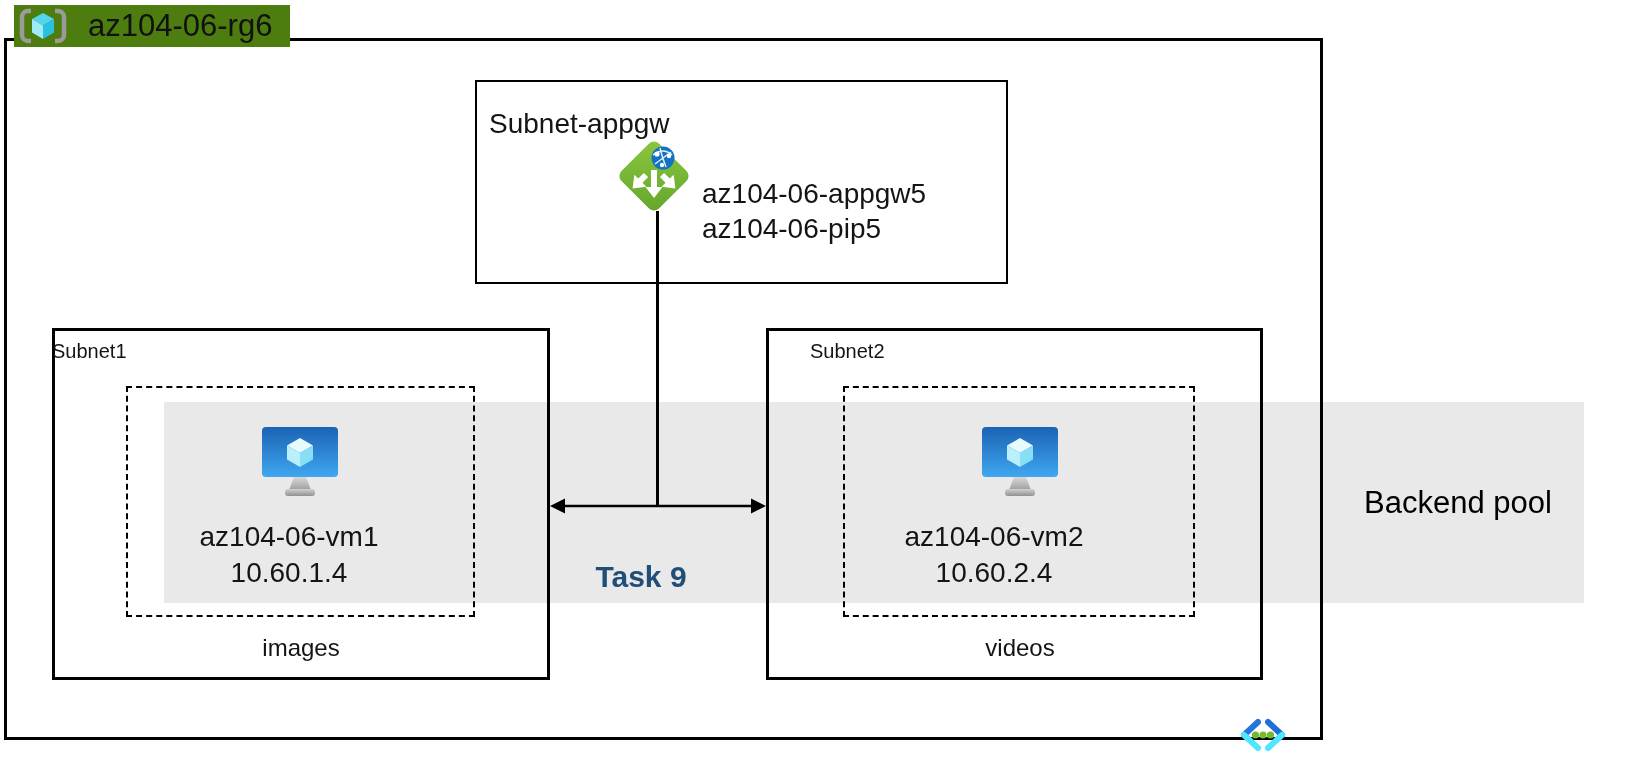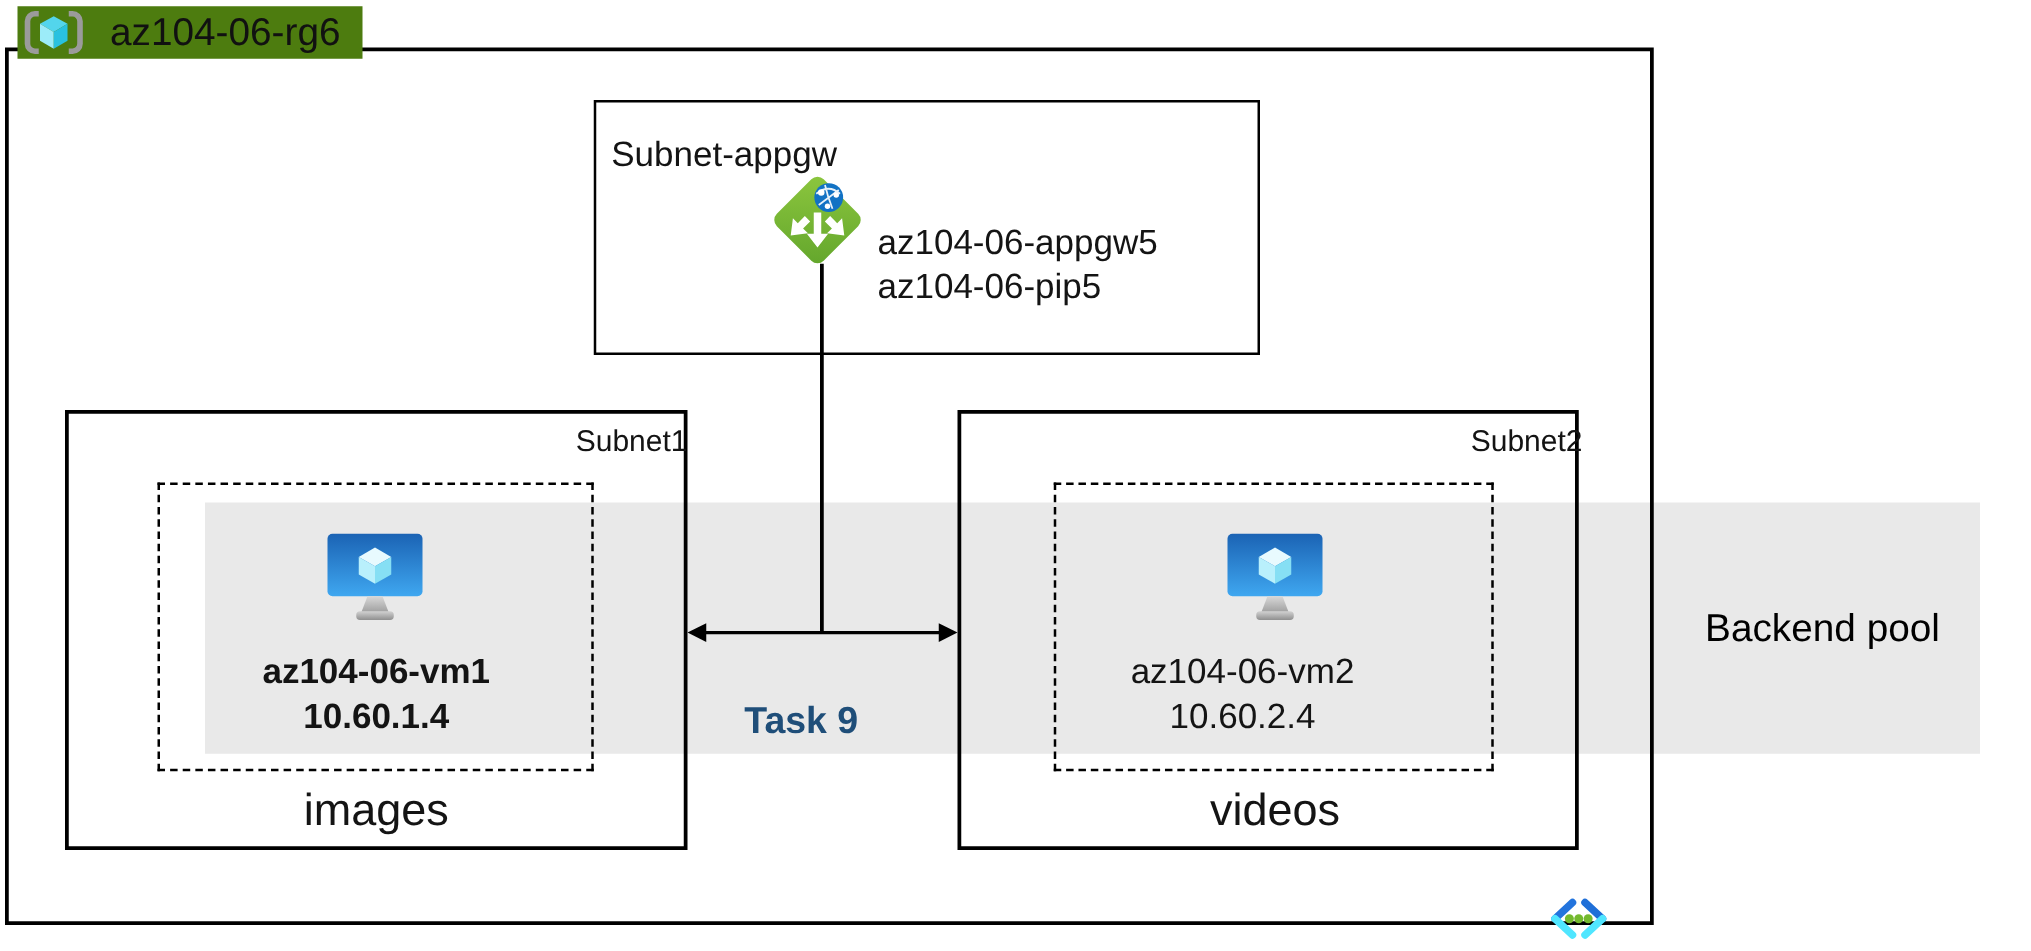--- a/index.html
+++ b/index.html
@@ -22,29 +22,29 @@
   .dashed-box { position:absolute; top:386px; border:2px dashed #000; z-index:2; }
   .dashed1 { left:126px; width:349px; height:231px; }
   .dashed2 { left:843px; width:352px; height:231px; }
 
   
   .rg-header { position:absolute; left:14px; top:5px; height:42px; display:flex; align-items:center;
                gap:20px; background:#4d7c0f; padding:0 18px 0 4px; z-index:3; }
   .rg-title { font-size:31px; color:#111; white-space:nowrap; }
 
   
-  .subnet-title { position:absolute; top:340px; font-size:24px; text-align:right; z-index:4; }
+  .subnet-title { position:absolute; top:340px; font-size:20px; text-align:left; z-index:4; }
   .t-sub1 { left:52px; width:498px; }
   .t-sub2 { left:810px; width:456px; }
   .appgw-title { position:absolute; left:489px; top:94px; font-size:28px; z-index:4;margin-top:14px; }
   .appgw-lines { position:absolute; left:702px; top:148px; font-size:28px; line-height:35px; z-index:4;margin-top:28px; }
   .vm-text { position:absolute; width:498px; text-align:center; font-size:28px; line-height:36px; top:519px; z-index:4; }
-  .vm1-text { left:52px;font-weight:bold; }
+  .vm1-text { left:40px; }
   .vm2-text { left:740px; width:508px; }
-  .caption { position:absolute; top:631px; font-size:36px; line-height:34px; text-align:center; z-index:4; }
+  .caption { position:absolute; top:631px; font-size:24px; line-height:34px; text-align:center; z-index:4; }
   .cap1 { left:52px; width:498px; }
   .cap2 { left:766px; width:508px; }
   .task-label { position:absolute; left:556px; top:560px; width:170px; text-align:center;
                 font-size:30px; font-weight:bold; color:#1f4e79; z-index:4; }
 
   
   .v-connector { position:absolute; left:656px; top:211px; width:3px; height:296px; background:#000; z-index:3; }
   .h-arrow { position:absolute; left:548px; top:494px; z-index:3; }
 
   

